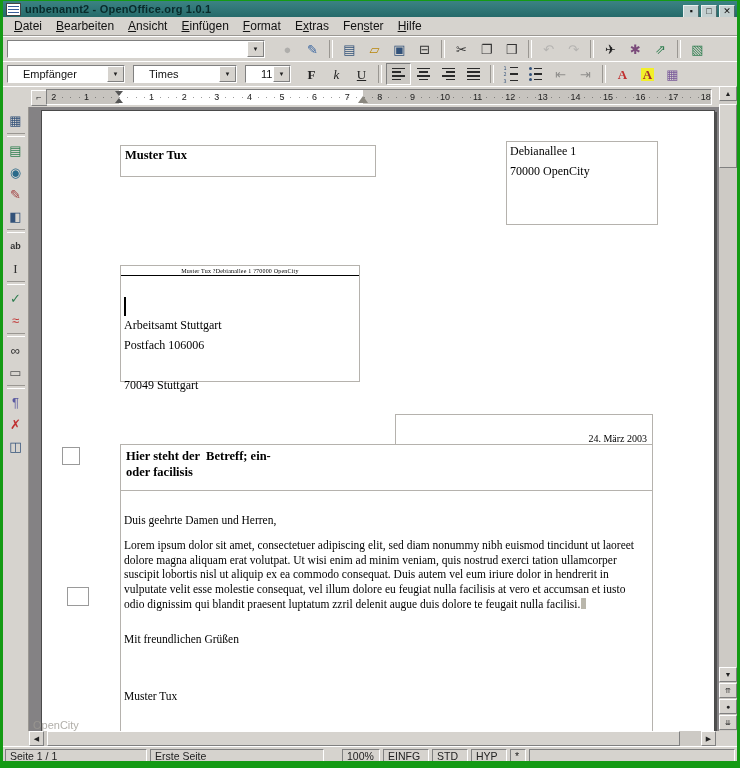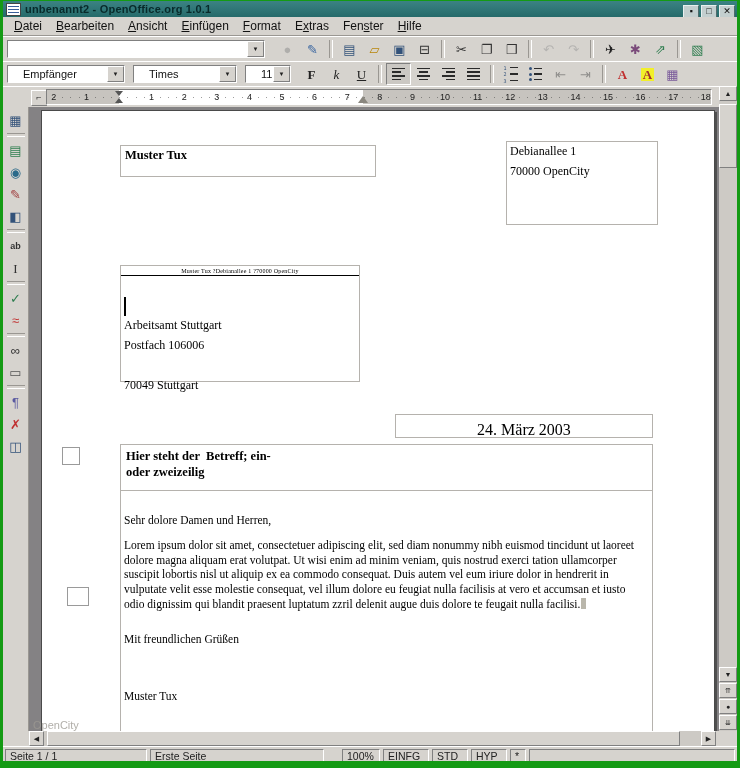--- a/index.html
+++ b/index.html
@@ -92,21 +92,21 @@
         box-shadow:2px 2px 0 #4f4f4f;}
   .docbox{position:absolute;border:1px solid #b5b2ad;box-sizing:border-box;background:#fff;}
   .serif{font-family:"Liberation Serif","DejaVu Serif",serif;color:#000;}
   .sender-name{left:78px;top:34px;width:256px;height:32px;font-size:12.5px;font-weight:bold;padding:2px 4px;}
   .sender-addr{left:464px;top:30px;width:152px;height:84px;font-size:12px;line-height:17px;padding:1px 3px;}
   .addr-frame{left:78px;top:154px;width:240px;height:117px;}
   .addr-sender{font-size:6px;letter-spacing:.2px;text-align:center;border-bottom:1.5px solid #000;padding:2px 0 1px;white-space:nowrap;overflow:hidden;}
   .addr-caret{position:absolute;left:3px;top:31px;width:1.5px;height:19px;background:#000;}
   .addr-lines{position:absolute;left:3px;top:49px;font-size:12px;line-height:20px;}
   .dline{min-height:20px;white-space:pre;}
-  .date-box{left:353px;top:303px;width:258px;height:24px;font-size:16px;text-align:center;padding:6px 5px;}
+  .date-box{left:353px;top:303px;width:258px;height:24px;font-size:10px;text-align:right;padding:18px 5px;}
   .fold-mark{position:absolute;border:1px solid #9a9a9a;background:#fff;box-sizing:border-box;}
   .fold1{left:20px;top:336px;width:18px;height:18px;}
   .fold2{left:25px;top:476px;width:22px;height:19px;}
   .subject-box{left:78px;top:333px;width:533px;height:47px;font-size:12.5px;font-weight:bold;line-height:16px;padding:3px 5px;white-space:pre-wrap;}
   .body-frame{position:absolute;left:78px;top:380px;width:533px;bottom:0;border-left:1px solid #b5b2ad;border-right:1px solid #b5b2ad;box-sizing:border-box;}
   .body-frame .txt{font-size:11.5px;line-height:14.8px;padding:0 4px 0 3px;}
   .salutation{margin-top:22px;}
   .body-par{margin-top:10px;}
   .closing{margin-top:20px;}
   .signature{margin-top:42px;}
@@ -416,23 +416,23 @@
           <div class="addr-lines" id="recipient-lines">
               <div class="dline">Arbeitsamt Stuttgart</div>
               <div class="dline">Postfach 106006</div>
               <div class="dline"></div>
               <div class="dline">70049 Stuttgart</div>
             </div>
         </div>
         <div class="docbox serif date-box">24. März 2003</div>
         <div class="fold-mark fold1"></div>
         <div class="fold-mark fold2"></div>
-        <div class="docbox serif subject-box"><span>Hier steht der  Betreff; ein-</span><br><span>oder zweizeilig</span></div>
+        <div class="docbox serif subject-box"><span>Hier steht der  Betreff; ein-</span><br><span>oder facilisis</span></div>
         <div class="body-frame">
-          <div class="txt serif salutation">Sehr dolore Damen und Herren,</div>
+          <div class="txt serif salutation">Duis geehrte Damen und Herren,</div>
           <div class="txt serif body-par"><span>Lorem ipsum dolor sit amet, consectetuer adipiscing elit, sed diam nonummy nibh euismod tincidunt ut laoreet dolore magna aliquam erat volutpat. Ut wisi enim ad minim veniam, quis nostrud exerci tation ullamcorper suscipit lobortis nisl ut aliquip ex ea commodo consequat. Duis autem vel eum iriure dolor in hendrerit in vulputate velit esse molestie consequat, vel illum dolore eu feugiat nulla facilisis at vero et accumsan et iusto odio dignissim qui blandit praesent luptatum zzril delenit augue duis dolore te feugait nulla facilisi.</span><span class="body-caret"></span></div>
           <div class="txt serif closing">Mit freundlichen Grüßen</div>
           <div class="txt serif signature">Muster Tux</div>
         </div>
       </div>
       <div class="ghost">OpenCity</div>
     </div>
   </div>
 
   <div class="vscroll">

